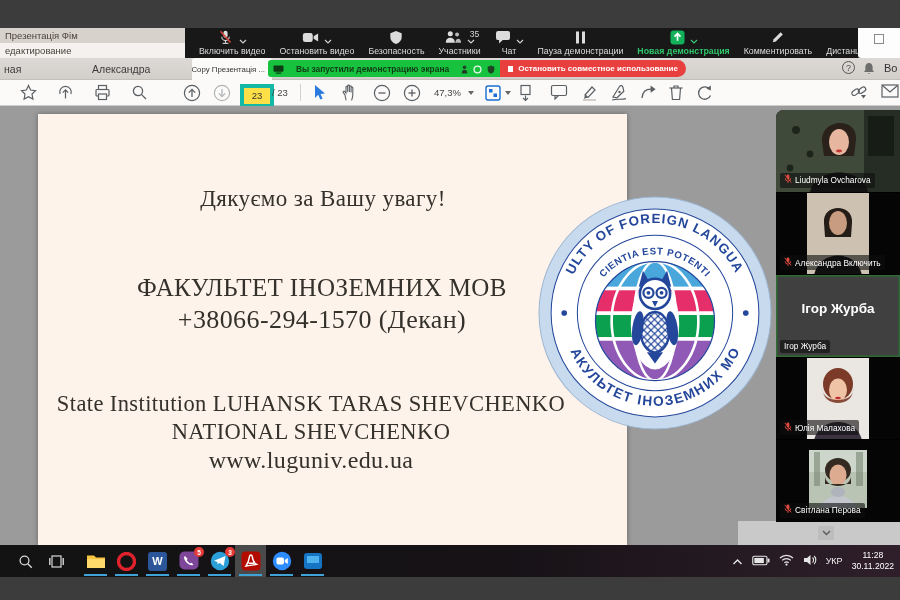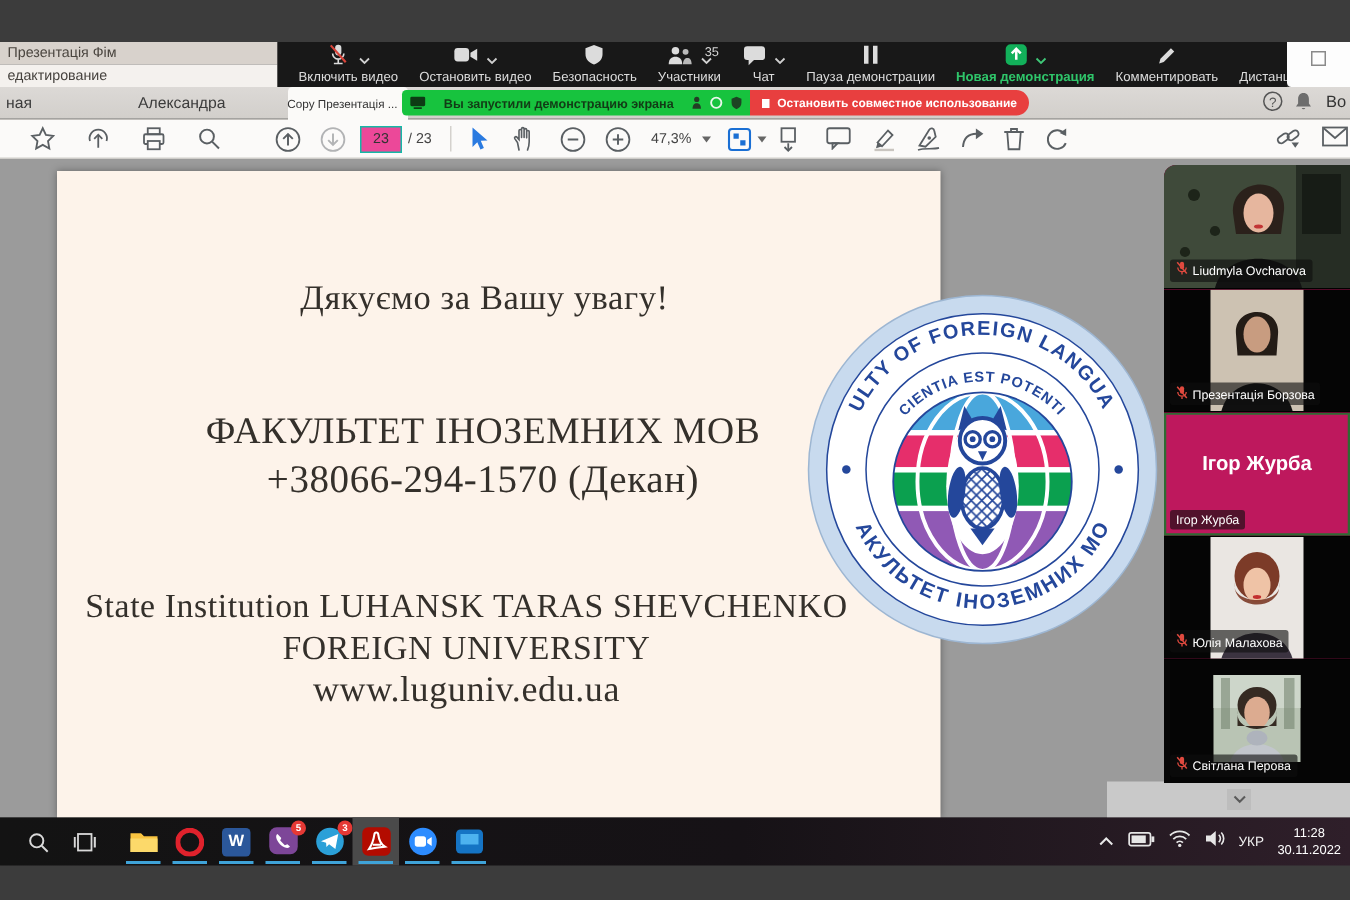--- a/index.html
+++ b/index.html
@@ -25,33 +25,33 @@
   .gbanner{position:absolute;left:268px;top:2px;width:232px;height:17px;background:#17c33e;border-radius:3px 0 0 3px;display:flex;align-items:center;gap:5px;padding:0 5px;box-sizing:border-box;}
   .gbanner .txt{font-size:8.4px;font-weight:bold;color:#123b16;white-space:nowrap;flex:1;text-align:center;}
   .rbanner{position:absolute;left:500px;top:2px;width:186px;height:17px;background:#e83f3f;border-radius:0 9px 9px 0;display:flex;align-items:center;gap:5px;padding:0 8px;box-sizing:border-box;}
   .rbanner .stop{width:6px;height:6px;background:#fff;}
   .rbanner .txt{font-size:8px;font-weight:bold;color:#fff;white-space:nowrap;}
   .helpc{position:absolute;left:842px;top:3px;width:13px;height:13px;border:1.2px solid #555;border-radius:50%;color:#555;font-size:9px;text-align:center;line-height:13px;box-sizing:border-box;}
   .signin{position:absolute;left:884px;top:4px;font-size:11px;color:#333;}
   
   .ptb{left:0;top:80px;width:900px;height:26px;background:#fbfaf9;border-bottom:1px solid #cfcdca;box-sizing:border-box;}
   .ti{position:absolute;top:4px;}
-  .pagebox{position:absolute;left:240px;top:4px;width:26px;height:16px;border:1px solid #14b8a6;background:#ec4899;font-size:9.5px;color:#333;text-align:center;line-height:16px;}
+  .pagebox{position:absolute;left:240px;top:4px;width:26px;height:16px;border:4px solid #14b8a6;background:#fde047;font-size:9.5px;color:#333;text-align:center;line-height:16px;}
   .ptxt{position:absolute;top:7px;font-size:9.5px;color:#444;white-space:nowrap;text-align:center;}
   .vsep{position:absolute;top:4px;width:1px;height:17px;background:#d4d1cd;}
   .caret{position:absolute;top:11px;width:0;height:0;border-left:3.5px solid transparent;border-right:3.5px solid transparent;border-top:4px solid #666;}
   
   .docarea{left:0;top:106px;width:900px;height:439px;background:#9b9b9b;}
   .slide{position:absolute;left:38px;top:8px;width:589px;height:431px;background:#fdf3ea;box-shadow:0 0 5px rgba(0,0,0,.35);}
   .sl{position:absolute;font-family:"Liberation Serif",serif;color:#34302b;text-align:center;letter-spacing:.4px;}
   .cornerbr{position:absolute;left:738px;top:415px;width:162px;height:24px;background:#c9c9c9;}
   .scrollchev{position:absolute;left:80px;top:5px;width:16px;height:14px;background:#bdbdbd;display:flex;align-items:center;justify-content:center;}
   
   .sidebar{left:776px;top:110px;width:124px;height:412px;background:#000;border-radius:8px 0 0 0;overflow:hidden;display:flex;flex-direction:column;gap:1px;}
-  .tile{position:relative;flex:1;background:#be185d;overflow:hidden;}
+  .tile{position:relative;flex:1;background:#404040;overflow:hidden;}
   .tile.active{box-shadow:inset 0 0 0 1.5px #2e6b33;}
   .nametag{position:absolute;left:4px;bottom:4px;background:rgba(15,15,15,.62);color:#fff;font-size:8.3px;padding:1.5px 4px;display:flex;align-items:center;gap:3px;border-radius:2px;white-space:nowrap;max-width:112px;overflow:hidden;}
   .camoff{position:absolute;left:0;right:0;top:26px;text-align:center;color:#fff;font-size:13.5px;font-weight:bold;}
   
   .taskbar{left:0;top:545px;width:900px;height:32px;background:linear-gradient(90deg,#131313,#161216 55%,#2f1f2a);display:flex;align-items:center;padding:0 6px 0 10px;box-sizing:border-box;}
   .tslot{width:31px;height:32px;display:flex;align-items:center;justify-content:center;position:relative;flex:0 0 auto;}
   .tslot.activewin{background:#4a4a4a;}
   .tund{position:absolute;bottom:1px;left:4px;right:4px;height:2px;background:#3fa3d8;}
   .badge{position:absolute;top:2px;right:0;background:#e53935;color:#fff;font-size:6.5px;min-width:10px;height:10px;border-radius:5px;display:flex;align-items:center;justify-content:center;font-weight:bold;}
   .tray{margin-left:auto;display:flex;align-items:center;gap:9px;color:#eee;}
@@ -335,21 +335,21 @@
 
   <div class="abs docarea">
     <div class="slide">
       <div class="sl" style="left:55px;top:72px;width:460px;font-size:23px;">Дякуємо за Вашу увагу!</div>
       <div class="sl" style="left:28px;top:158px;width:512px;font-size:25px;line-height:32px;">
         <div>ФАКУЛЬТЕТ ІНОЗЕМНИХ МОВ</div>
         <div style="font-size:26px">+38066-294-1570 (Декан)</div>
       </div>
       <div class="sl" style="left:6px;top:276px;width:534px;font-size:22.5px;line-height:28px;">
         <div>State Institution LUHANSK TARAS SHEVCHENKO</div>
-        <div>FOREIGN UNIVERSITY</div>
+        <div>NATIONAL SHEVCHENKO</div>
         <div style="font-size:24px">www.luguniv.edu.ua</div>
       </div>
 
       <div class="abs" style="left:500px;top:82px;width:234px;height:234px;">
         <svg width="234" height="234" viewBox="0 0 232 232">
           <defs>
             <clipPath id="globeclip">
                 <circle cx="116" cy="124" r="59"></circle>
               </clipPath>
             <pattern id="hatch" width="7" height="7" patternUnits="userSpaceOnUse">
@@ -449,21 +449,21 @@
         <ellipse cx="62" cy="30" rx="9" ry="12" fill="#c89c80"></ellipse>
         <path d="M38,82 C44,56 80,56 86,82 Z" fill="#101010"></path>
       </svg>
       <div class="nametag">
         <span><svg width="8" height="10" viewBox="0 0 8 10">
               <rect x="2.6" y="0.5" width="2.8" height="5" rx="1.4" fill="#e04a3f"></rect>
               <path d="M1.2,4.3 a2.8,2.8 0 0 0 5.6,0" fill="none" stroke="#e04a3f" stroke-width="0.9"></path>
               <line x1="4" y1="7.4" x2="4" y2="9" stroke="#e04a3f" stroke-width="0.9"></line>
               <line x1="0.8" y1="0.8" x2="7.2" y2="8.4" stroke="#e04a3f" stroke-width="1"></line>
             </svg></span>
-        <span>Презентація Борзова</span>
+        <span>Александра Включить</span>
       </div>
     </div>
 
     <div class="tile active">
       <div class="camoff">Ігор Журба</div>
       <div class="nametag">
         <span>Ігор Журба</span>
       </div>
     </div>
 

